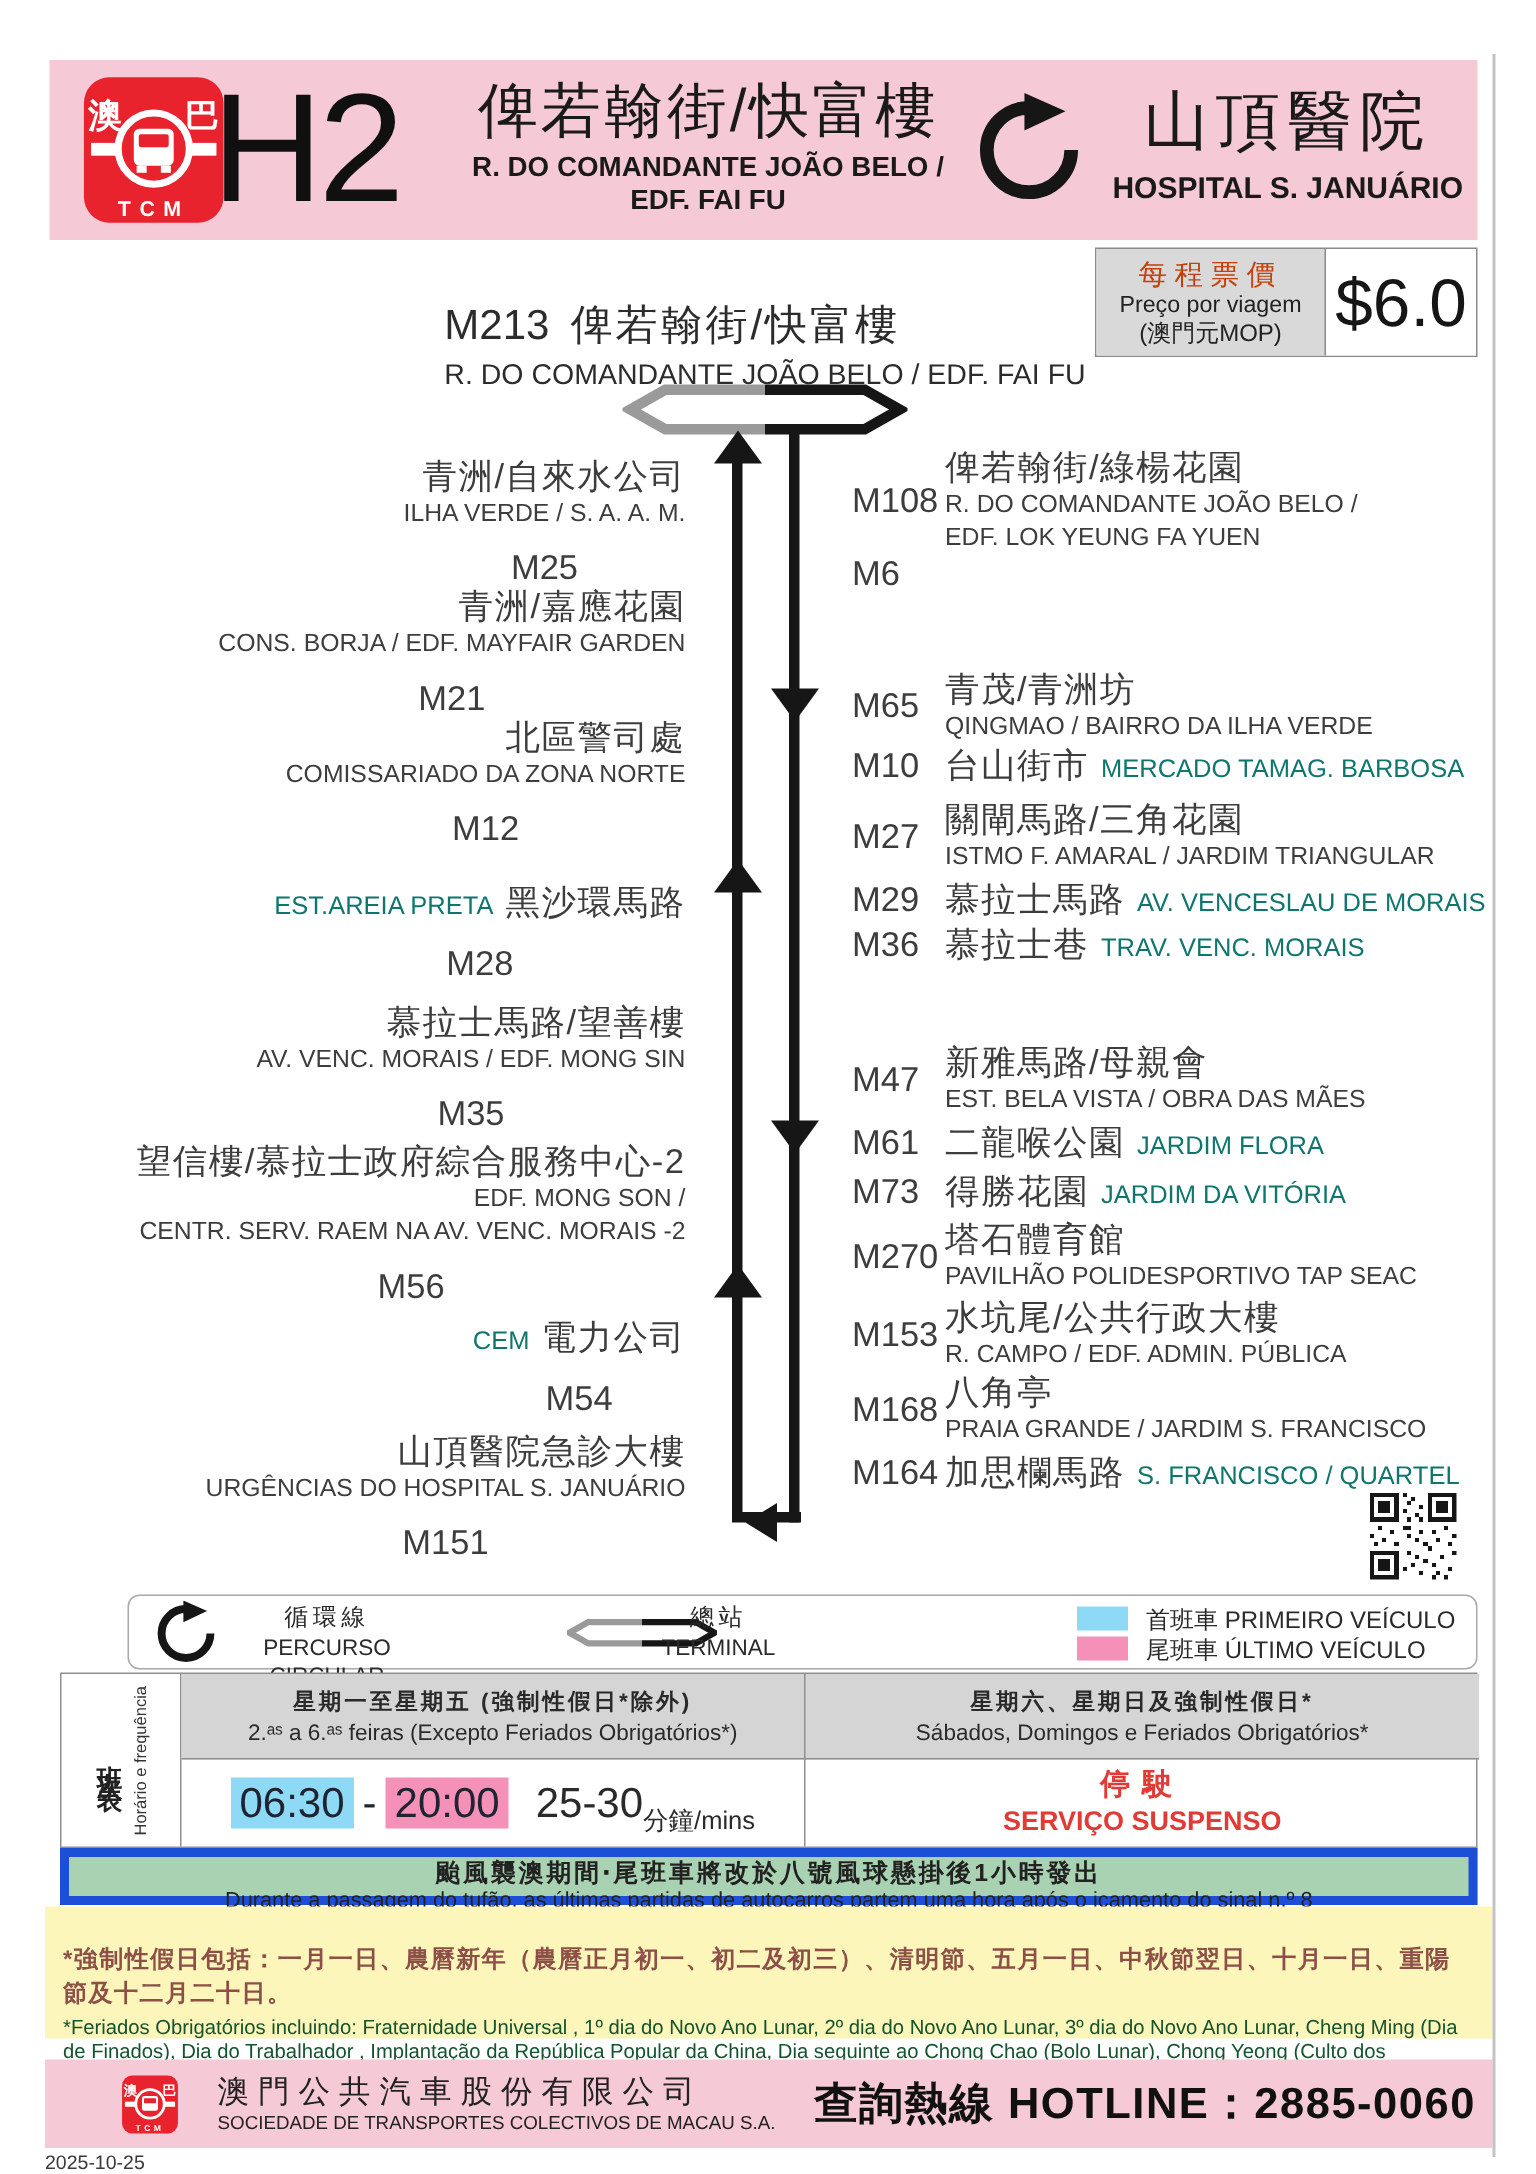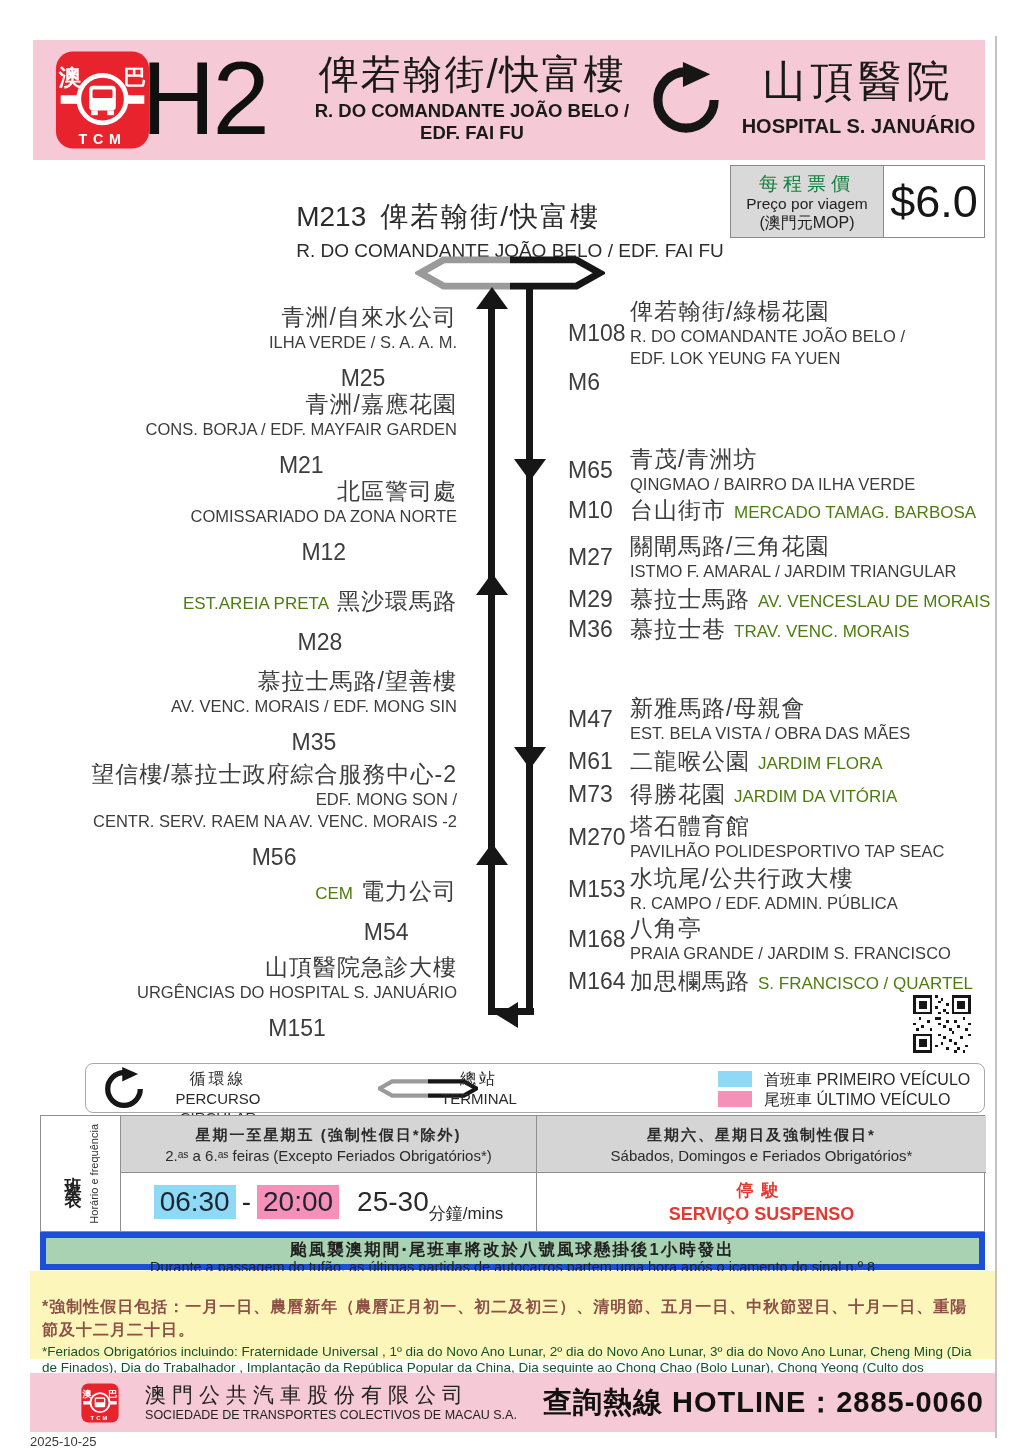--- a/index.html
+++ b/index.html
@@ -13,21 +13,21 @@
   .origin-block{left:255px;top:8px;width:368px;text-align:center;}
   .origin-zh{font-size:40px;letter-spacing:2px;color:#1a1a1a;line-height:52px;white-space:nowrap;}
   .origin-pt{font-size:18.5px;font-weight:bold;color:#1a1a1a;line-height:22px;}
   .dest-block{left:698px;top:14px;width:255px;text-align:center;}
   .dest-zh{font-size:43px;letter-spacing:5px;color:#1a1a1a;line-height:54px;white-space:nowrap;}
   .dest-pt{font-size:20px;font-weight:bold;color:#1a1a1a;line-height:24px;margin-top:6px;white-space:nowrap;}
 
   
   .fare-box{left:730px;top:165px;width:255px;height:73px;display:flex;border:1px solid #8a8a8a;box-sizing:border-box;}
   .fare-label{width:152px;background:#d9d9d9;border-right:1px solid #8a8a8a;display:flex;flex-direction:column;justify-content:center;text-align:center;}
-  .fare-zh{font-size:19px;letter-spacing:5px;color:#15803d;line-height:23px;}
+  .fare-zh{font-size:19px;letter-spacing:5px;color:#c2410c;line-height:23px;}
   .fare-pt{font-size:15.5px;color:#222;line-height:18px;}
   .fare-cur{font-size:16px;color:#222;line-height:19px;}
   .fare-price{flex:1;display:flex;align-items:center;justify-content:center;font-size:45px;color:#161616;background:#fff;}
 
   
   .terminal-top{left:510px;top:198px;transform:translateX(-50%);text-align:left;white-space:nowrap;}
   .tt-line1{font-size:28px;color:#2c2c2c;}
   .tt-zh{letter-spacing:2px;margin-left:14px;}
   .tt-line2{font-size:19px;color:#2c2c2c;margin-top:4px;}
 
@@ -40,21 +40,21 @@
   
   .stop{display:flex;align-items:center;white-space:nowrap;}
   .stop-left{right:567px;flex-direction:column;gap:12px;}
   .stop-left .s-name{text-align:right;}
   .stop-right{left:568px;}
   .stop-right .code{width:62px;flex:none;text-align:left;}
   .code{font-size:23px;color:#3d3d3d;}
   .zh{font-size:23px;letter-spacing:1px;color:#3d3d3d;line-height:28px;}
   .pt{font-size:16.5px;color:#3d3d3d;line-height:22px;}
   .zh-inline{font-size:23px;letter-spacing:1px;color:#3d3d3d;}
-  .pt-inline{font-size:17px;color:#4d7c0f;}
+  .pt-inline{font-size:17px;color:#0f766e;}
   .sp{margin-left:8px;}
 
   
   .legend-box{left:85px;top:1063px;width:900px;height:50px;border:1.5px solid #a8a8a8;border-radius:8px;box-sizing:border-box;}
   .leg-label{text-align:center;}
   .leg-zh{font-size:16px;letter-spacing:3px;color:#2a2a2a;line-height:21px;}
   .leg-pt{font-size:15px;color:#2a2a2a;line-height:19px;}
   .swatch{position:absolute;width:34px;height:16px;}
   .leg-bus{position:absolute;font-size:16px;color:#2a2a2a;white-space:nowrap;}
 
@@ -65,21 +65,21 @@
   .side-pt{writing-mode:vertical-lr;transform:rotate(180deg);font-size:11px;color:#333;}
   .sc-head{position:absolute;top:0;height:57px;background:#d5d5d5;border-bottom:1px solid #8f8f8f;box-sizing:border-box;display:flex;flex-direction:column;justify-content:center;text-align:center;}
   .sc-h-zh{font-size:15px;font-weight:bold;letter-spacing:2px;color:#2a2a2a;line-height:23px;}
   .sc-h-pt{font-size:15px;color:#2a2a2a;line-height:19px;}
   .sc-body{position:absolute;top:57px;height:58px;display:flex;align-items:center;justify-content:center;}
   .time{font-size:28px;color:#1e2430;padding:1px 6px;}
   .t-dash{font-size:28px;color:#1e2430;margin:0 6px;}
   .freq{font-size:28px;color:#2a2a2a;margin-left:18px;}
   .freq-unit{font-size:17px;color:#2a2a2a;align-self:flex-end;margin-bottom:6px;}
   .susp{display:flex;flex-direction:column;text-align:center;color:#e23b35;}
-  .susp-zh{font-size:17px;font-weight:bold;letter-spacing:8px;line-height:25px;}
+  .susp-zh{font-size:20px;font-weight:bold;letter-spacing:8px;line-height:25px;}
   .susp-pt{font-size:18px;font-weight:bold;line-height:23px;}
 
   
   .typhoon{left:40px;top:1232px;width:945px;height:38px;background:#a9d2b3;border:6px solid #1d4ed8;box-sizing:border-box;text-align:center;}
   .ty-zh{font-size:16.5px;font-weight:bold;letter-spacing:2px;color:#222;line-height:20px;margin-top:1px;}
   .ty-pt{font-size:14.5px;color:#222;line-height:16px;}
   .holiday{left:30px;top:1271px;width:965px;height:88px;background:#fcf6ba;box-sizing:border-box;padding:24px 12px 0 12px;}
   .hol-zh{font-size:16px;font-weight:bold;color:#8d4f47;line-height:23px;letter-spacing:1px;}
   .hol-pt{font-size:13.5px;color:#14532d;line-height:15.5px;margin-top:3px;}
 

